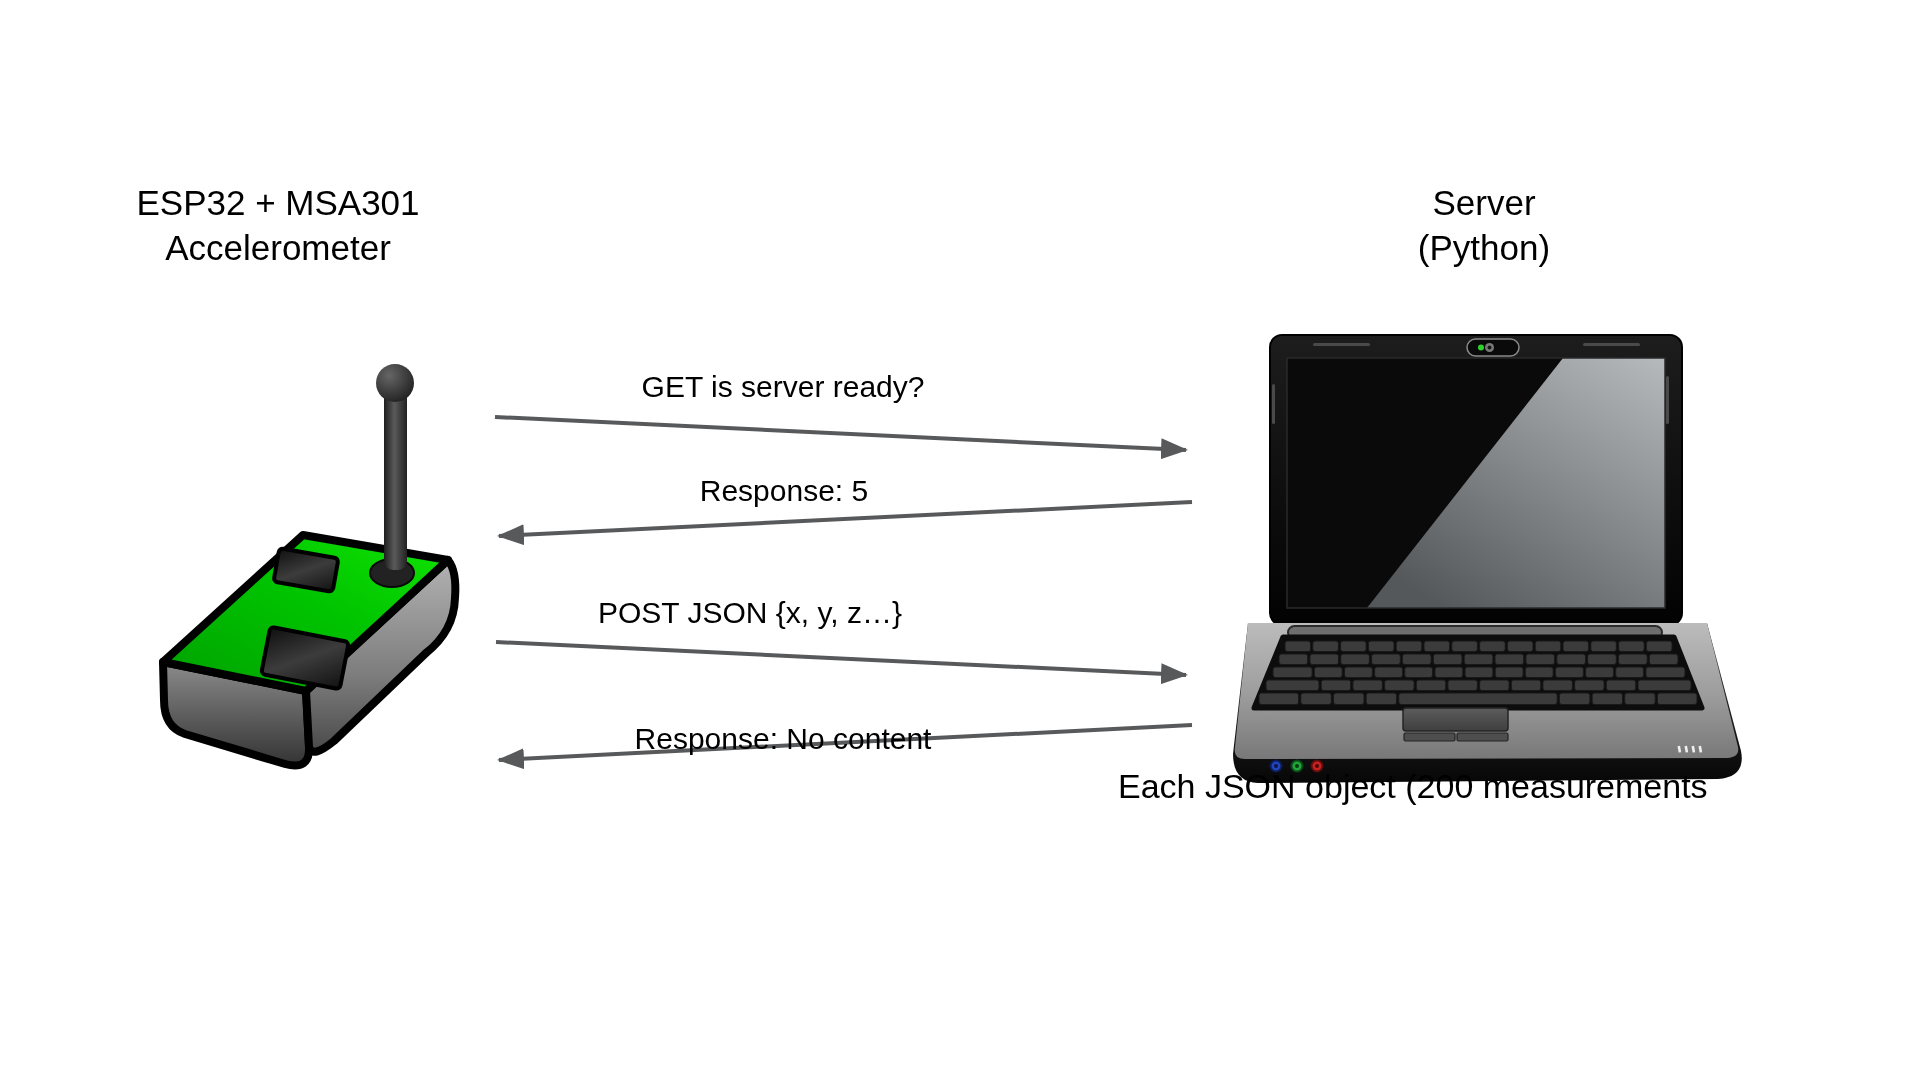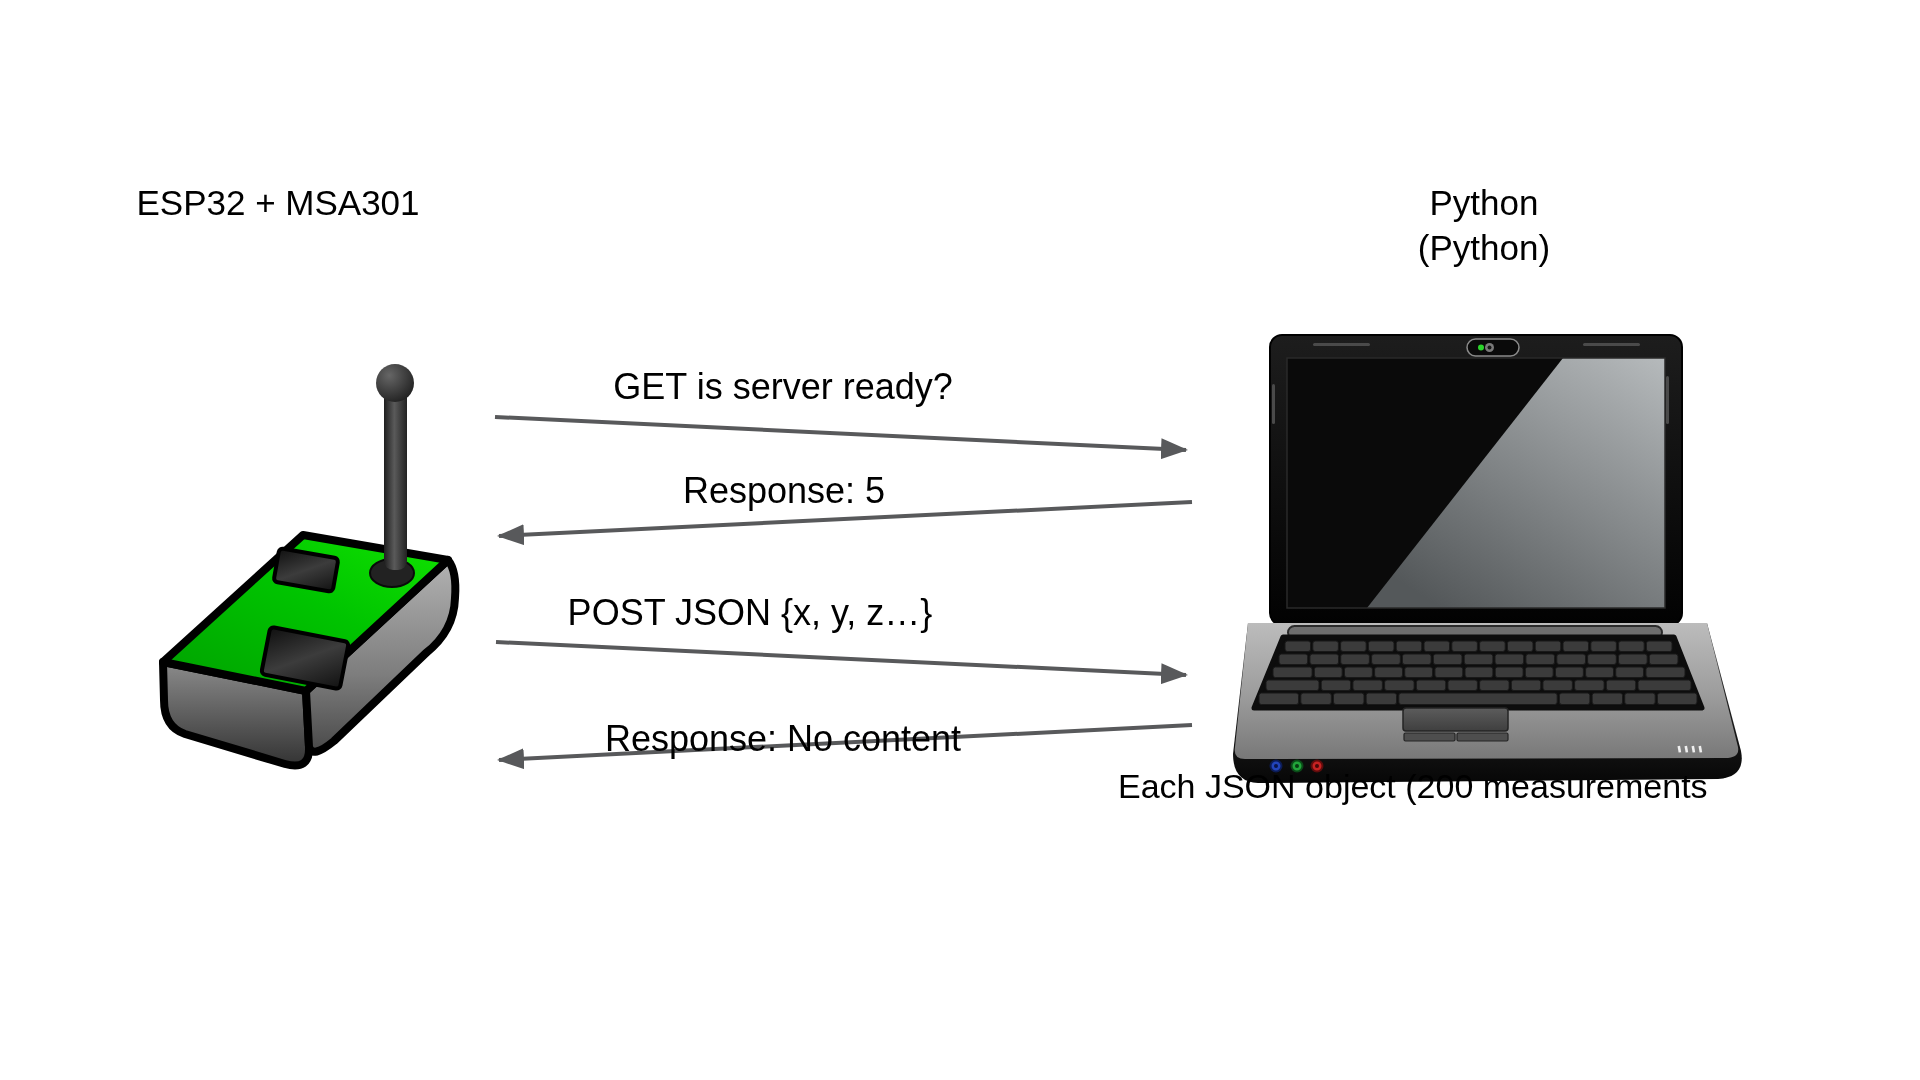--- a/index.html
+++ b/index.html
@@ -6,40 +6,41 @@
   .canvas{
     position:relative;width:1892px;height:1080px;background:#ffffff;
     font-family:"Liberation Sans", sans-serif;color:#000;overflow:hidden;
   }
   .node-label{
     position:absolute;transform:translateX(-50%);text-align:center;
     font-size:35px;line-height:45px;color:#000;white-space:nowrap;
   }
   .msg-label{
     position:absolute;transform:translateX(-50%);text-align:center;
-    font-size:36px;line-height:38px;color:#000;white-space:nowrap;
+    font-size:30px;line-height:38px;color:#000;white-space:nowrap;
   }
   .caption{
     position:absolute;left:1118px;top:764px;text-align:left;
     font-size:34px;line-height:44px;color:#000;white-space:nowrap;
   }
   .illu{position:absolute;}
   svg{display:block;}
 </style>
 </head>
 <body>
 
 <div class="canvas">
 
   <div class="node-label" style="left:278px;top:180px;">
     <div>ESP32 + MSA301</div>
+    <div>Accelerometer</div>
   </div>
 
   <div class="node-label" style="left:1484px;top:180px;">
-    <div>Python</div>
+    <div>Server</div>
     <div>(Python)</div>
   </div>
 
   <div class="illu" style="left:125px;top:340px;">
     <svg width="380" height="460" viewBox="0 0 380 460">
       <defs>
         <linearGradient id="greenTop" x1="0" y1="1" x2="1" y2="0">
           <stop offset="0" stop-color="#00a000"></stop>
           <stop offset="0.55" stop-color="#00c400"></stop>
           <stop offset="1" stop-color="#11e400"></stop>

